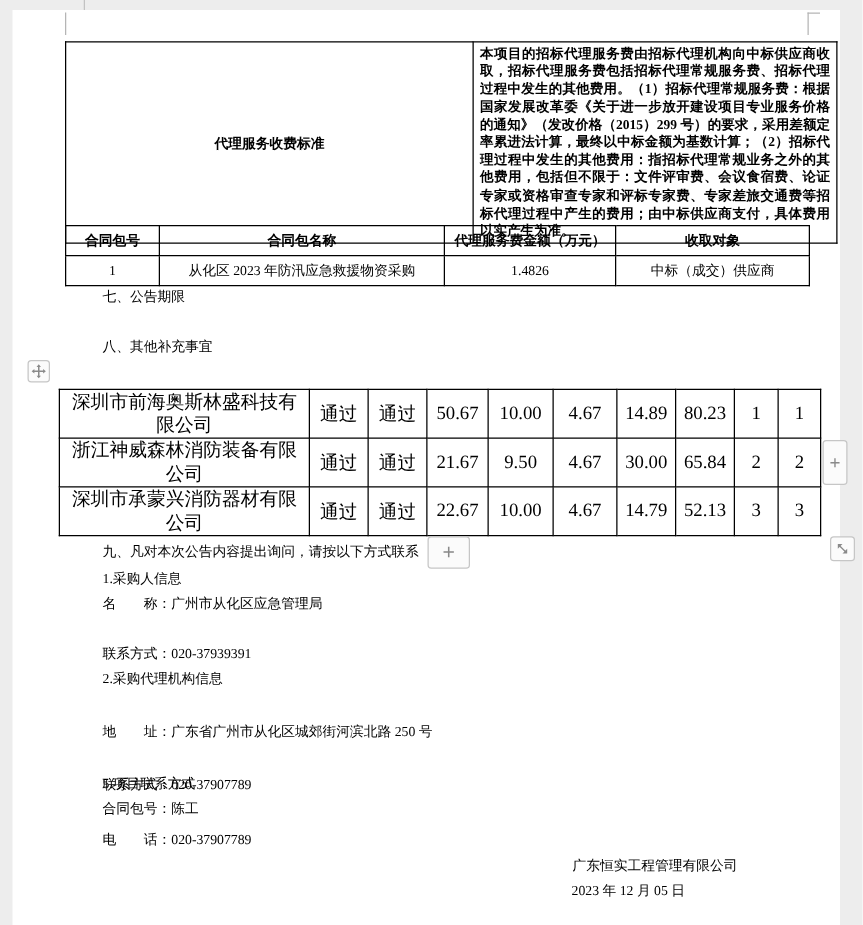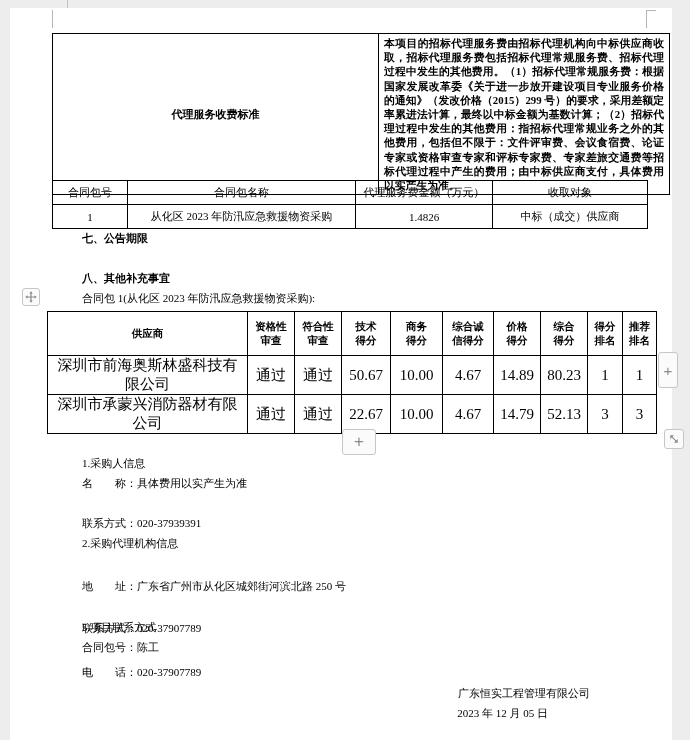--- a/index.html
+++ b/index.html
@@ -15,28 +15,28 @@
   .crop-left{left:42px;top:2px;width:1px;height:18px;background:#b5b5b5;}
   .crop-right{left:636px;top:2px;width:10px;height:18px;border-left:1px solid #b5b5b5;border-top:1px solid #b5b5b5;box-sizing:border-box;}
   .ruler-tick{position:absolute;left:67px;top:0;width:1px;height:8px;background:#c2c2c2;}
   
   table{border-collapse:collapse;table-layout:fixed;}
   td,th{border:1px solid #000;padding:0 5px;overflow:hidden;}
   .fee-table{left:42px;top:25px;width:595px;height:147px;}
   .fee-label{width:315px;text-align:center;font-weight:bold;font-size:11px;}
   .fee-desc{width:280px;font-weight:bold;font-size:10.8px;line-height:14.2px;text-align:justify;padding:2px 5px;}
   .pkg-table{left:42px;top:172px;width:595px;}
-  .pkg-table th{font-size:11px;font-weight:normal;text-align:center;height:23px;}
+  .pkg-table th{font-size:11px;font-weight:bold;text-align:center;height:23px;}
   .pkg-table td{font-size:11px;text-align:center;height:23px;}
   .sup-table{left:37px;top:303px;width:609px;}
   .sup-table th{font-size:10.5px;font-weight:bold;text-align:center;white-space:pre-line;height:43px;line-height:14px;}
   .sup-table td{font-size:15px;text-align:center;height:24px;}
   
   .line{position:absolute;left:72px;height:15px;font-size:11px;line-height:15px;white-space:nowrap;}
-  .hline{font-weight:bold;}
+  .hline{font-weight:normal;}
   .rline{position:absolute;height:15px;font-size:11px;line-height:15px;white-space:nowrap;}
   
   .ctl{
     position:absolute;box-sizing:border-box;
     border:1px solid #c6c6c6;border-radius:3px;background:#fbfbfb;
     display:flex;align-items:center;justify-content:center;
     color:#8a8a8a;font-family:"Liberation Sans","DejaVu Sans",sans-serif;
     z-index:5;
   }
   .add-row{left:332px;top:421px;width:34px;height:26px;font-size:17px;font-weight:300;}
@@ -82,21 +82,20 @@
       <td>1</td>
       <td>从化区 2023 年防汛应急救援物资采购</td>
       <td>1.4826</td>
       <td>中标（成交）供应商</td>
     </tr>
   </tbody>
     </table>
 
   <div class="line hline" style="top:223px">七、公告期限</div>
   <div class="line hline" style="top:263px">八、其他补充事宜</div>
-  <div class="line" style="top:283px">合同包 1(从化区 2023 年防汛应急救援物资采购):</div>
 
   <div class="ctl move-handle">
     <span>
       <svg width="14" height="14" viewBox="0 0 16 16">
         <path d="M8 1.5 L10 4 H8.7 V7.3 H12 V6 L14.5 8 L12 10 V8.7 H8.7 V12 H10 L8 14.5 L6 12 H7.3 V8.7 H4 V10 L1.5 8 L4 6 V7.3 H7.3 V4 H6 Z" fill="#8a8a8a"></path>
       </svg>
     </span>
   </div>
 
   <table class="sup-table abs">
@@ -106,52 +105,43 @@
         <col style="width:47px">
         <col style="width:49px">
         <col style="width:52px">
       <col style="width:51px">
         <col style="width:47px">
         <col style="width:47px">
         <col style="width:35px">
         <col style="width:34px">
     </colgroup>
     <tbody>
-        <tr>
-      <th>供应商</th>
-      <th>资格性
-审查</th>
-      <th>符合性
-审查</th>
-      <th>技术
-得分</th>
-      <th>商务
-得分</th>
-      <th>综合诚
-信得分</th>
-      <th>价格
-得分</th>
-      <th>综合
-得分</th>
-      <th>得分
-排名</th>
-      <th>推荐
-排名</th>
-    </tr>
     <tr>
       <td>深圳市前海奥斯林盛科技有限公司</td>
       <td>通过</td>
       <td>通过</td>
       <td>50.67</td>
       <td>10.00</td>
       <td>4.67</td>
       <td>14.89</td>
       <td>80.23</td>
       <td>1</td>
       <td>1</td>
+    </tr>
+    <tr>
+      <td>浙江神威森林消防装备有限公司</td>
+      <td>通过</td>
+      <td>通过</td>
+      <td>21.67</td>
+      <td>9.50</td>
+      <td>4.67</td>
+      <td>30.00</td>
+      <td>65.84</td>
+      <td>2</td>
+      <td>2</td>
     </tr>
     <tr>
       <td>深圳市承蒙兴消防器材有限公司</td>
       <td>通过</td>
       <td>通过</td>
       <td>22.67</td>
       <td>10.00</td>
       <td>4.67</td>
       <td>14.79</td>
       <td>52.13</td>
@@ -168,27 +158,28 @@
   <div class="ctl resize-handle">
     <span>
       <svg width="12" height="12" viewBox="0 0 16 16">
         <path d="M3 3 L8 3 L3 8 Z" fill="#8a8a8a"></path>
         <path d="M13 13 L8 13 L13 8 Z" fill="#8a8a8a"></path>
         <line x1="4.5" y1="4.5" x2="11.5" y2="11.5" stroke="#8a8a8a" stroke-width="1.4"></line>
       </svg>
     </span>
   </div>
 
+  <div class="line hline" style="top:427px">九、凡对本次公告内容提出询问，请按以下方式联系</div>
 
   <div class="ctl add-row">
     <span>+</span>
   </div>
 
   <div class="line" style="top:448px">1.采购人信息</div>
-  <div class="line" style="top:468px">名　　称：具体费用以实产生为准</div>
+  <div class="line" style="top:468px">名　　称：广州市从化区应急管理局</div>
   <div class="line" style="top:508px">联系方式：020-37939391</div>
   <div class="line" style="top:528px">2.采购代理机构信息</div>
   <div class="line" style="top:571px">地　　址：广东省广州市从化区城郊街河滨北路 250 号</div>
   <div class="line" style="top:613px">联系方式：020-37907789</div>
   <div class="line" style="top:612px">5.项目联系方式</div>
   <div class="line" style="top:632px">合同包号：陈工</div>
   <div class="line" style="top:657px">电　　话：020-37907789</div>
 
   <div class="rline" style="top:678px;right:82px">广东恒实工程管理有限公司</div>
   <div class="rline" style="top:698px;right:124px">2023 年 12 月 05 日</div>

